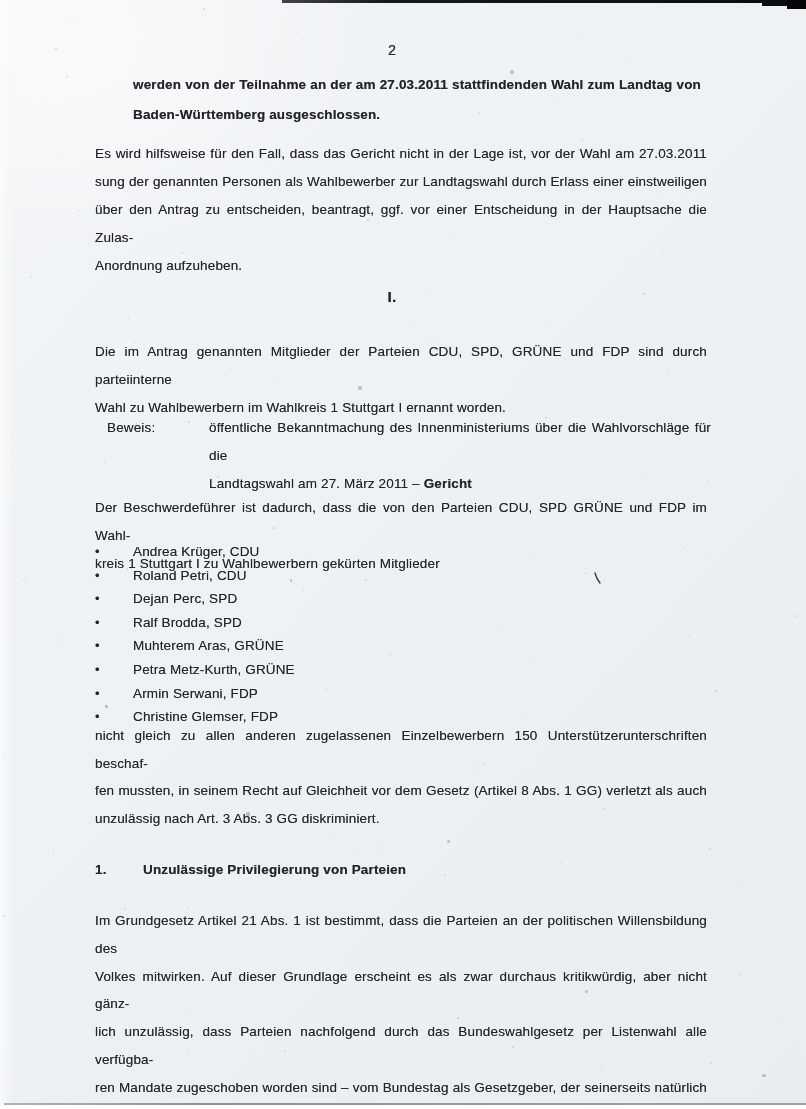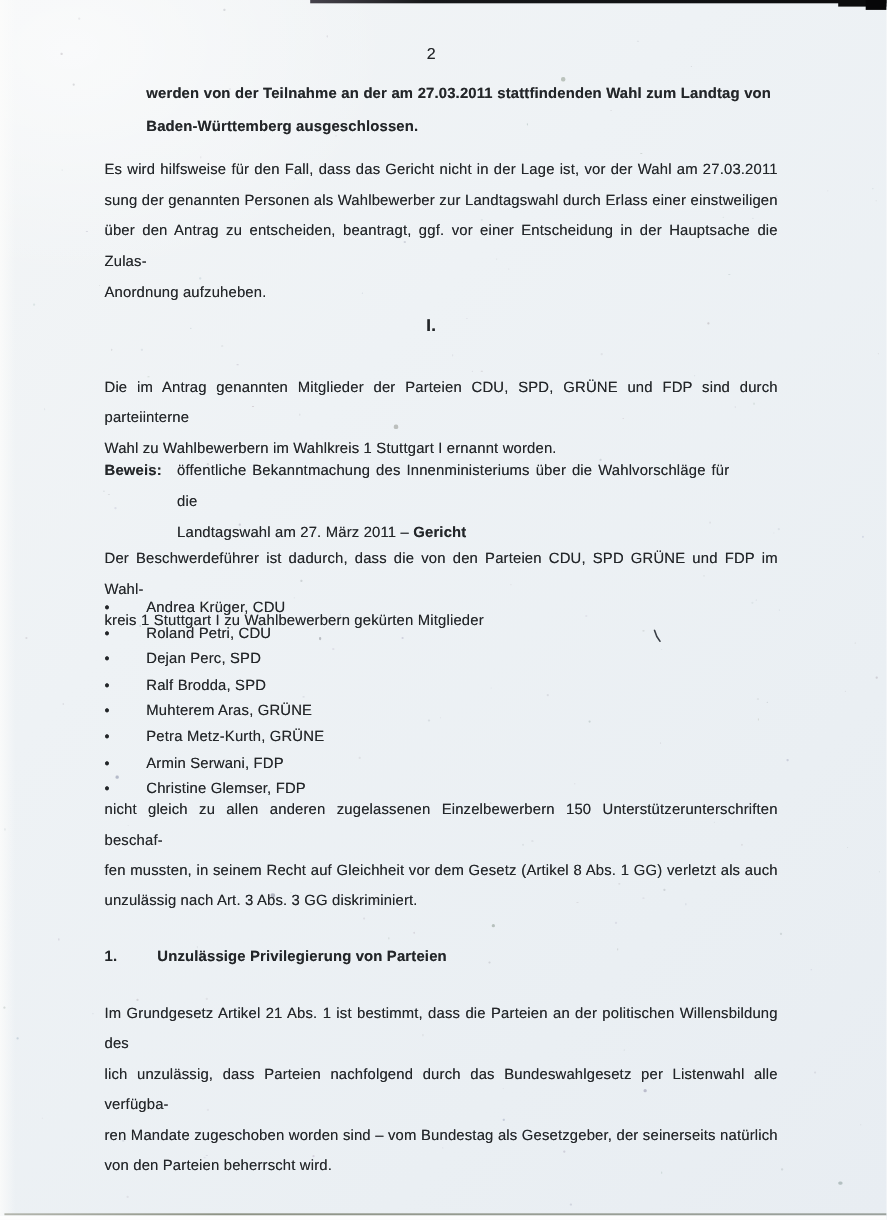--- a/index.html
+++ b/index.html
@@ -24,22 +24,22 @@
   .ln.just { white-space: normal; text-align: justify; text-align-last: justify; }
   .bold { font-weight: bold; }
 
   
   #page-number { top: 40px; left: 0; width: 784px; text-align: center; font-size: 14.5px; line-height: 20px; }
   #petition-bold { top: 70px; left: 133px; width: 568px; line-height: 30px; font-weight: bold; }
   #para-hilfsweise { top: 140px; left: 95px; width: 612px; line-height: 28px; }
   #heading-I { top: 286px; left: 0; width: 784px; text-align: center; font-weight: bold; font-size: 15.5px; line-height: 22px; }
   #para-mitglieder { top: 338px; left: 95px; width: 612px; line-height: 28px; }
   #beweis-block { top: 414px; left: 95px; width: 612px; line-height: 28px; }
-  #beweis-label { position: absolute; left: 0; top: 0; font-weight: bold; }
-  #beweis-text { margin-left: 66px; width: 502px; }
+  #beweis-label { position: absolute; left: 12px; top: 0; font-weight: normal; }
+  #beweis-text { margin-left: 114px; width: 502px; }
   #para-beschwerde { top: 494px; left: 95px; width: 612px; line-height: 28px; }
   #candidate-list { top: 540px; left: 95px; width: 612px; line-height: 23.6px; }
   .bullet-item { position: relative; padding-left: 38px; }
   .bullet-dot { position: absolute; left: 0; top: 0; font-size: 13px; }
   #para-diskriminiert { top: 722px; left: 95px; width: 612px; line-height: 27.6px; }
   #heading-1 { top: 860px; left: 95px; width: 612px; font-weight: bold; line-height: 20px; }
   #heading-1-num { position: absolute; left: 0; top: 0; }
   #heading-1-title { margin-left: 48px; }
   #para-grundgesetz { top: 907px; left: 95px; width: 612px; line-height: 27.8px; }
 
@@ -298,16 +298,17 @@
     <div class="ln">unzulässig nach Art. 3 Abs. 3 GG diskriminiert.</div>
   </div>
 
 <div class="abs doc-text" id="heading-1">
   <span id="heading-1-num">1.</span>
   <div id="heading-1-title">Unzulässige Privilegierung von Parteien</div>
 </div>
 
 <div class="abs doc-text" id="para-grundgesetz">
     <div class="ln just">Im Grundgesetz Artikel 21 Abs. 1 ist bestimmt, dass die Parteien an der politischen Willensbildung des</div>
+    <div class="ln just">Volkes mitwirken. Auf dieser Grundlage erscheint es als zwar durchaus kritikwürdig, aber nicht gänz-</div>
     <div class="ln just">lich unzulässig, dass Parteien nachfolgend durch das Bundeswahlgesetz per Listenwahl alle verfügba-</div>
     <div class="ln just">ren Mandate zugeschoben worden sind – vom Bundestag als Gesetzgeber, der seinerseits natürlich</div>
     <div class="ln">von den Parteien beherrscht wird.</div>
   </div>
 
 </body></html>

